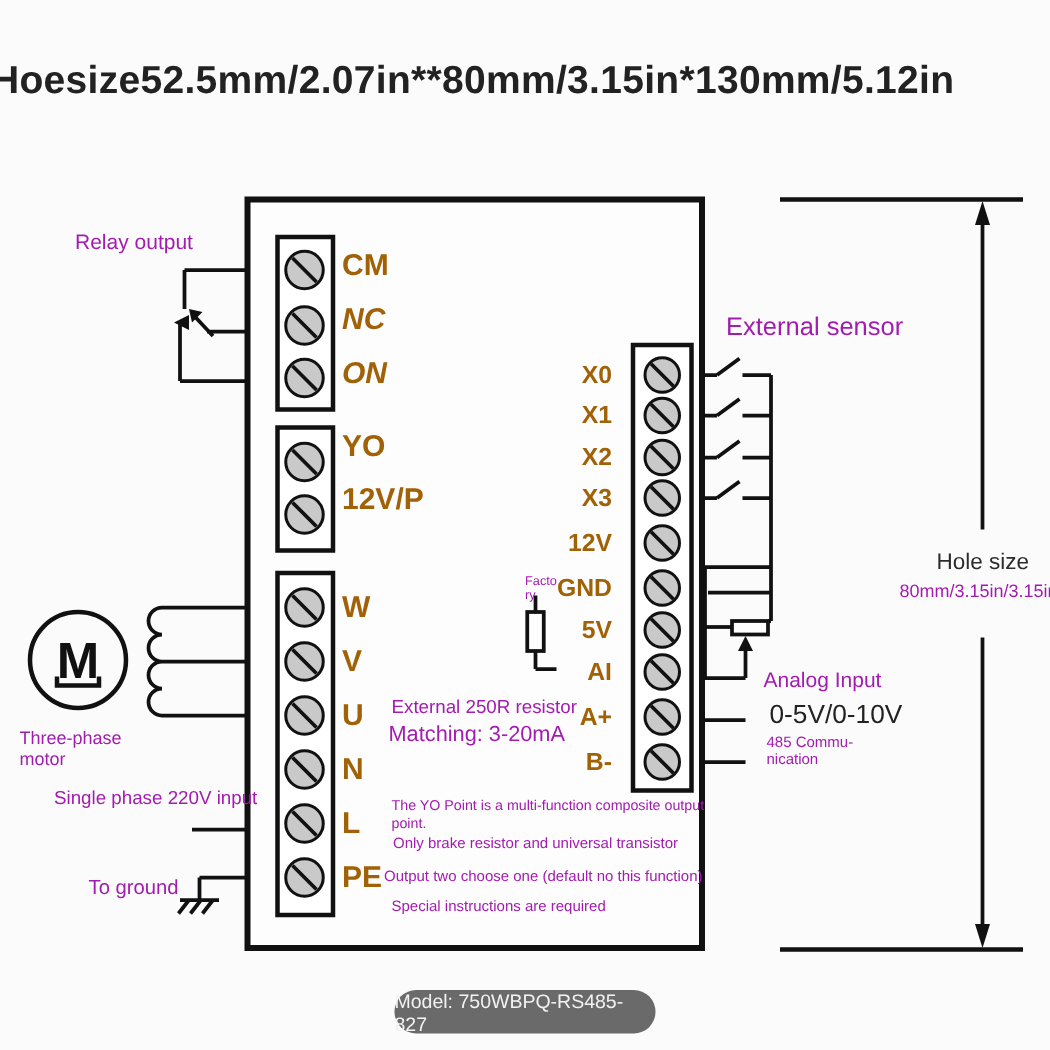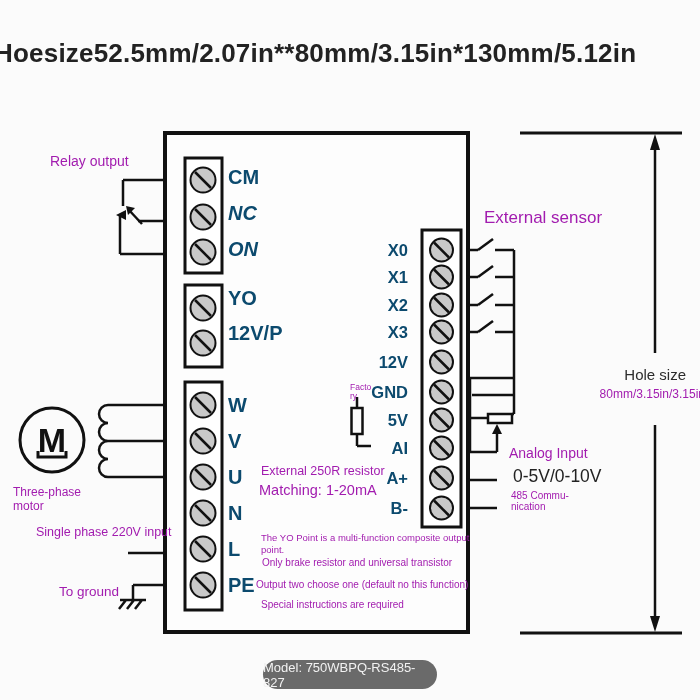--- a/index.html
+++ b/index.html
@@ -1,21 +1,21 @@
 <!DOCTYPE html>
 <html><head>
 <meta charset="utf-8">
 <style>
   html,body{margin:0;padding:0;background:#fbfbfb;}
   #stage{position:relative;width:700px;height:700px;background:#fbfbfb;overflow:hidden;
          font-family:"Liberation Sans",sans-serif;color:#222;}
   .abs{position:absolute;}
   #diagram-svg{position:absolute;left:0;top:0;}
   .title{font-size:26px;font-weight:600;letter-spacing:.2px;color:#222;white-space:nowrap;}
-  .term-label{font-weight:bold;color:#0c4a6e;white-space:nowrap;}
+  .term-label{font-weight:bold;color:#a16207;white-space:nowrap;}
   .term-left{font-size:20px;}
   .term-right{font-size:16.5px;width:68px;text-align:right;}
   .ann{color:#a21caf;white-space:nowrap;}
   .badge{background:#6a6a6a;color:#f2f2f2;border-radius:15px;width:174px;height:29px;
          display:flex;align-items:center;justify-content:center;font-size:13px;}
   .wrap{white-space:normal;}
 </style>
 </head>
 <body>
 
@@ -157,21 +157,21 @@
     <div>ry</div>
   </div>
   <div class="abs ann" style="left:509px;top:445px;font-size:14px;">Analog Input</div>
   <div class="abs" style="left:513px;top:466px;font-size:17.5px;color:#222;">0-5V/0-10V</div>
   <div class="abs ann" style="left:511px;top:490px;font-size:10px;line-height:1.1;">
     <div>485 Commu-</div>
     <div>nication</div>
   </div>
 
   <div class="abs ann" style="left:261px;top:464px;font-size:12.5px;">External 250R resistor</div>
-  <div class="abs ann" style="left:259px;top:482px;font-size:14.5px;">Matching: 1-20mA</div>
+  <div class="abs ann" style="left:259px;top:482px;font-size:14.5px;">Matching: 3-20mA</div>
   <div class="abs ann wrap" style="left:261px;top:532px;font-size:9.5px;width:210px;line-height:1.25;">The YO Point is a multi-function composite output point.</div>
   <div class="abs ann" style="left:256px;top:579px;font-size:10px;">Output two choose one (default no this function)</div>
   <div class="abs ann" style="left:262px;top:557px;font-size:10px;">Only brake resistor and universal transistor</div>
   <div class="abs ann" style="left:261px;top:599px;font-size:10px;">Special instructions are required</div>
 
   <div class="abs term-label term-left" style="left:228px;top:166px;">CM</div>
   <div class="abs term-label term-left" style="left:228px;top:202px;font-style:italic;">NC</div>
   <div class="abs term-label term-left" style="left:228px;top:238px;font-style:italic;">ON</div>
   <div class="abs term-label term-left" style="left:228px;top:287px;">YO</div>
   <div class="abs term-label term-left" style="left:228px;top:322px;">12V/P</div>

